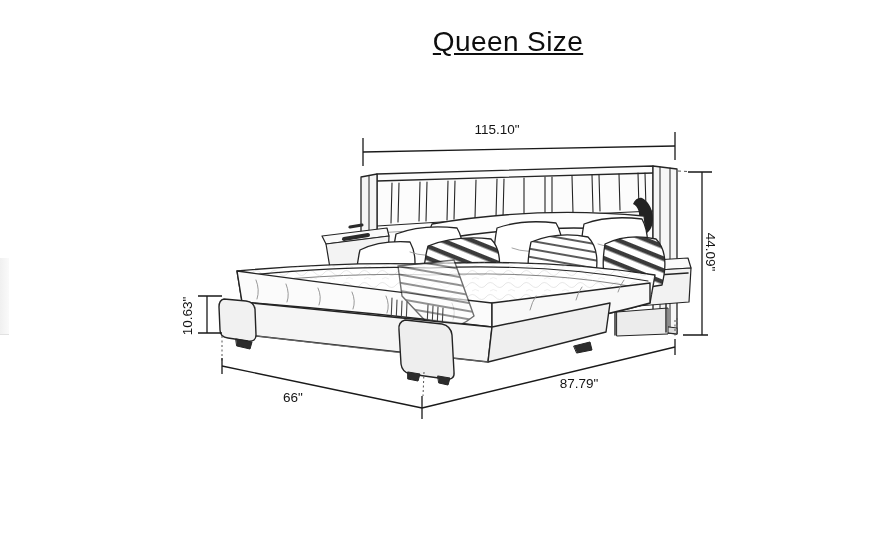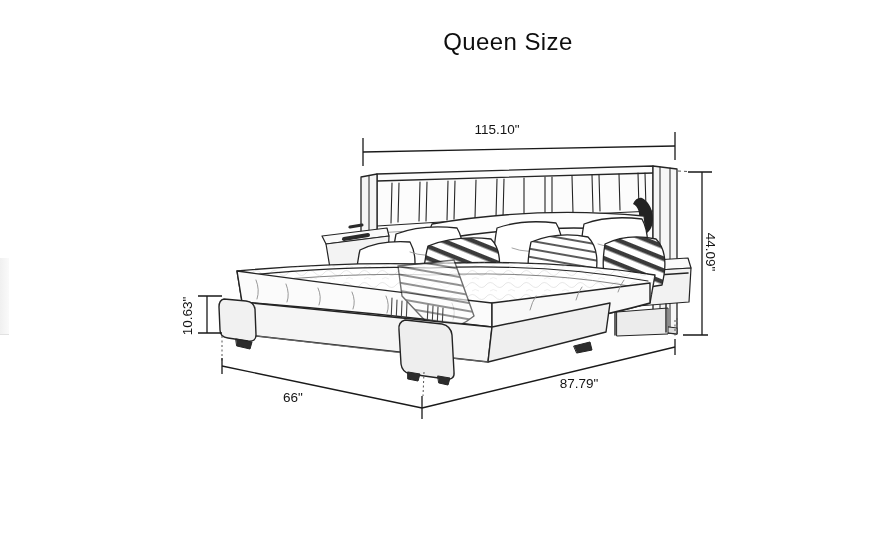--- a/index.html
+++ b/index.html
@@ -2,21 +2,21 @@
 <html><head>
 <meta charset="utf-8">
 <style>
   html,body{margin:0;padding:0;background:#fff;}
   .canvas{
     position:relative;width:889px;height:533px;background:#ffffff;overflow:hidden;
     font-family:"Liberation Sans",sans-serif;color:#161616;
   }
   .page-title{
     position:absolute;left:508px;top:42px;transform:translate(-50%,-50%);
-    font-size:24px;letter-spacing:.4px;color:#0e0e0e;white-space:nowrap;
+    font-size:28px;letter-spacing:.4px;color:#0e0e0e;white-space:nowrap;text-decoration:underline;
   }
   .dim-label{
     position:absolute;font-size:13.5px;color:#141414;white-space:nowrap;
     transform:translate(-50%,-50%);
   }
   .dim-label.rot-cw{transform:translate(-50%,-50%) rotate(90deg);}
   .dim-label.rot-ccw{transform:translate(-50%,-50%) rotate(-90deg);}
   .edge-artifact{
     position:absolute;left:0;top:258px;width:9px;height:76px;
     background:linear-gradient(to right,#f0f0f0,#fafafa);

